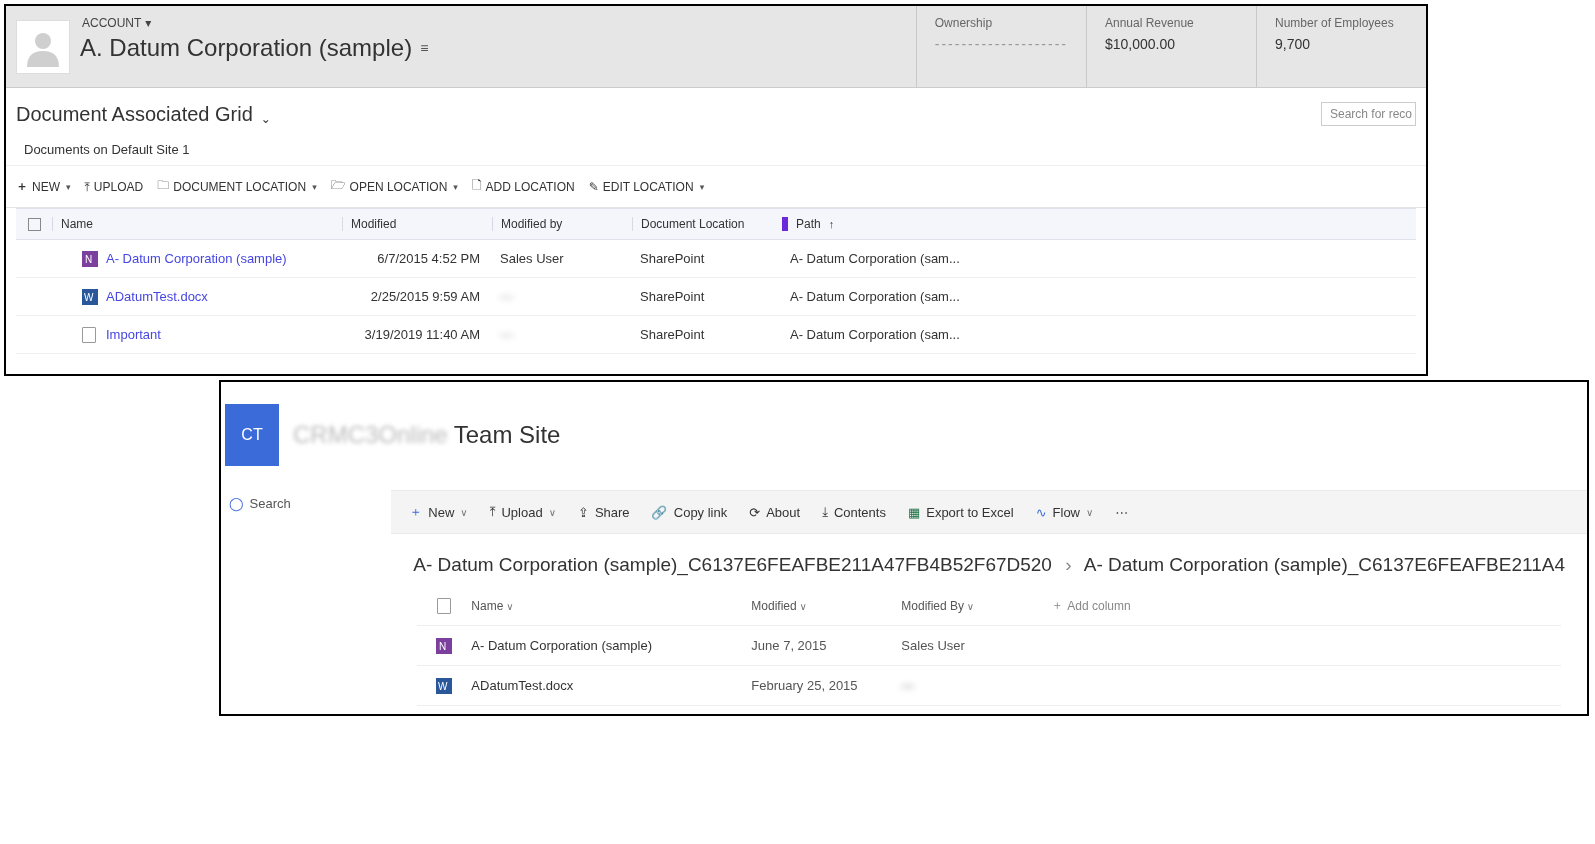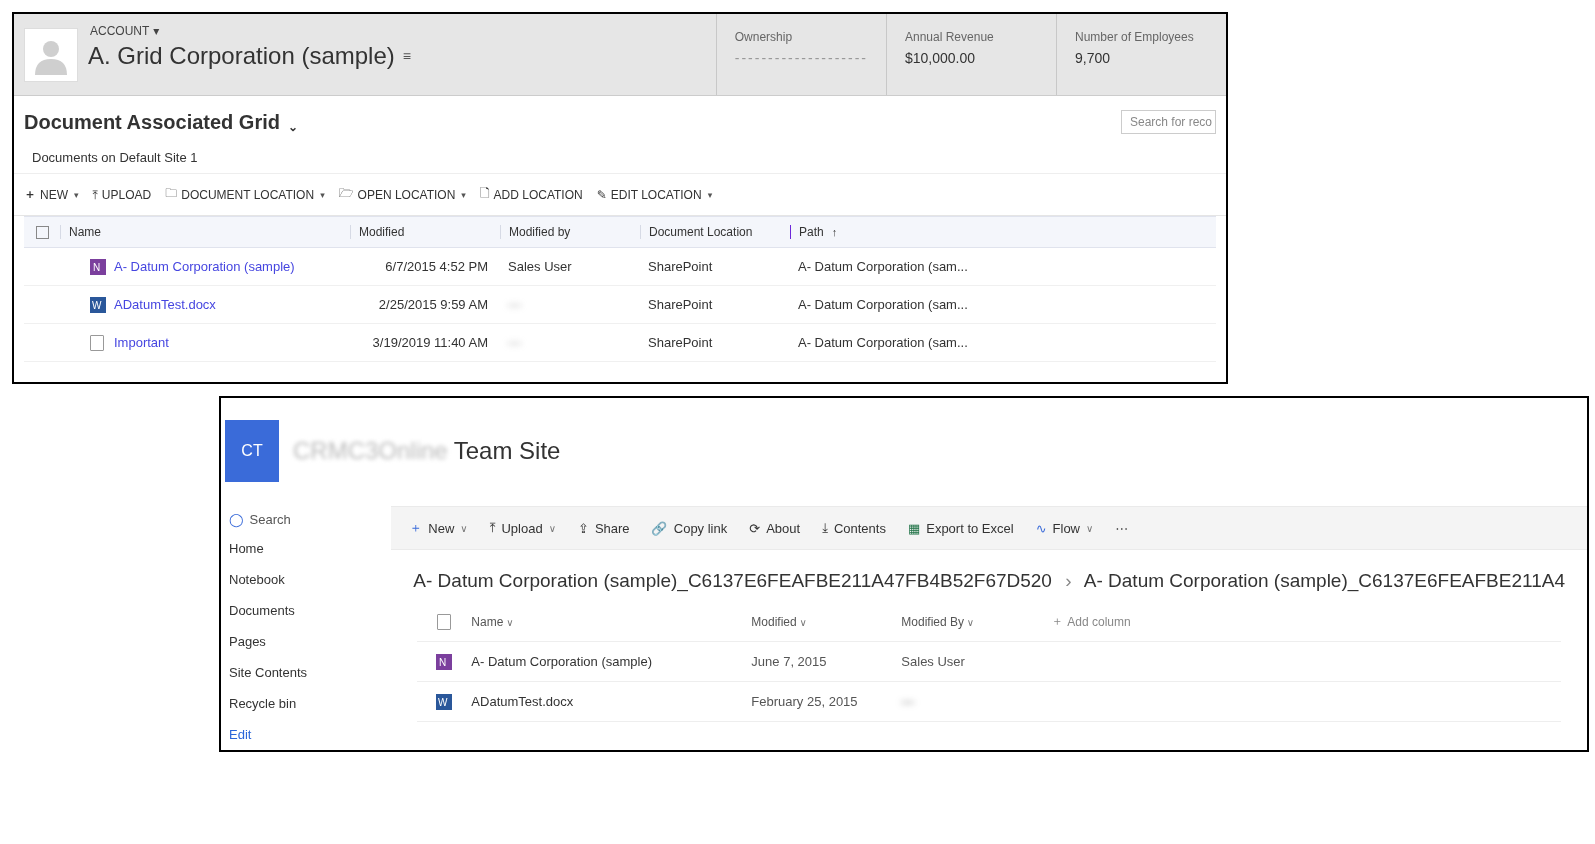--- a/index.html
+++ b/index.html
@@ -1,49 +1,49 @@
 <!DOCTYPE html>
 <html><head>
 <meta charset="utf-8">
 <style>
 * { box-sizing: border-box; margin: 0; padding: 0; }
 body { font-family: "Segoe UI", Arial, sans-serif; font-size: 13px; color: #333; background: #fff; }
 
 
-.panel1 { border: 2px solid #000; width: 1216px; margin: 12px; background: #fff; }
+.panel1 { border: 2px solid #000; width: 1424px; margin: 4px; background: #fff; }
 .header1 { background: #e6e6e6; display: flex; align-items: stretch; height: 82px; border-bottom: 1px solid #ccc; }
 .avatar-block { display: flex; align-items: center; padding: 6px 10px; flex: 0 0 auto; }
 .avatar { width: 54px; height: 54px; background: #fff; display: flex; align-items: center; justify-content: center; border:1px solid #ddd;}
 .acct-title-block { flex: 1; padding: 6px 0; }
 .acct-label { font-size: 12px; color: #444; display: flex; align-items: center; gap:4px; padding:4px 2px; cursor:pointer;}
 .acct-name { font-size: 24px; font-weight: 300; color: #333; display:flex; align-items:center; gap:8px;}
-.header-field { border-left: 1px solid #c8c8c8; padding: 16px 18px; min-width: 170px; }
+.header-field { border-left: 1px solid #c8c8c8; padding: 10px 18px; min-width: 170px; }
 .hf-label { font-size: 12px; color: #666; margin-bottom: 6px; }
 .hf-value { font-size: 14px; color: #333; font-weight:500;}
 .hf-dashes { color:#999; letter-spacing:2px;}
 
 .subheader { padding: 14px 10px 8px; display:flex; justify-content:space-between; align-items:center;}
-.subheader-title { font-size: 20px; font-weight: 700; display:flex; align-items:flex-end; gap:8px;}
+.subheader-title { font-size: 20px; font-weight: 400; display:flex; align-items:flex-end; gap:8px;}
 .search-box { border:1px solid #ccc; padding:4px 8px; color:#888; font-size:12px; width:95px; overflow:hidden; white-space:nowrap;}
 
 .site-label { padding: 8px 18px; font-size: 13px; border-bottom:1px solid #eee;}
 
 .toolbar1 { display:flex; gap:14px; padding: 10px 10px; align-items:center; font-size:12px; color:#333; border-bottom:1px solid #e5e5e5;}
 .tb-btn { display:flex; align-items:center; gap:4px; cursor:pointer; white-space:nowrap;}
 .chev-down::after { content:"▾"; font-size:9px; color:#555; margin-left:2px;}
 
 .grid1 { padding: 0 10px 20px;}
 .grid-header { display:flex; align-items:center; background:#f4f6fb; border-top:1px solid #e0e3ed; border-bottom:1px solid #e0e3ed; font-size:12px; color:#333; height:32px;}
 .gh-cell { padding:0 8px; display:flex; align-items:center; gap:4px;}
 .gh-check { width:36px; display:flex; justify-content:center;}
 .gh-name { width:290px; border-left:1px solid #d6dae5;}
 .gh-mod { width:150px; border-left:1px solid #d6dae5;}
 .gh-modby { width:140px; border-left:1px solid #d6dae5;}
 .gh-loc { width:150px; border-left:1px solid #d6dae5;}
-.gh-path { width:190px; border-left:1px solid #6d28d9;}
+.gh-path { width:190px; border-left:6px solid #6d28d9;}
 .gh-last { flex:1; border-left:1px solid #d6dae5;}
 .sort-up::after{content:"↑"; font-size:11px; margin-left:4px;}
 
 .grid-row { display:flex; align-items:center; height:38px; font-size:13px; border-bottom:1px solid #f0f0f0;}
 .gr-check{width:36px;}
 .gr-name{width:290px; padding-left:30px; display:flex; gap:8px; align-items:center; color:#4646e0;}
 .gr-mod{width:150px; text-align:right; padding-right:12px;}
 .gr-modby{width:140px; padding-left:8px;}
 .gr-loc{width:150px; padding-left:8px;}
 .gr-path{width:250px; padding-left:8px;}
@@ -99,21 +99,21 @@
             <path d="M4 40 Q4 24 20 24 Q36 24 36 40 Z" fill="#cfcfcf"></path>
           </svg>
       </div>
     </div>
     <div class="acct-title-block">
       <div class="acct-label">
         <span>ACCOUNT</span>
         <span>▾</span>
       </div>
       <div class="acct-name">
-        <span>A. Grid Corporation (sample)</span>
+        <span>A. Datum Corporation (sample)</span>
         <span style="font-size:14px;color:#555;">≡</span>
       </div>
     </div>
     <div class="header-field">
       <div class="hf-label">Ownership</div>
       <div class="hf-value hf-dashes">--------------------</div>
     </div>
     <div class="header-field">
       <div class="hf-label">Annual Revenue</div>
       <div class="hf-value">$10,000.00</div>
@@ -229,29 +229,20 @@
       <span class="sp-title-prefix">CRMC3Online</span>
       <span>Team Site</span>
     </div>
   </div>
   <div class="sp-body">
     <div class="sp-nav">
       <div class="sp-search">
         <span style="color:#3a6bd9;">◯</span>
         <span>Search</span>
       </div>
-      <div id="sp-nav-items">
-          <div class="sp-nav-item">Home</div>
-          <div class="sp-nav-item">Notebook</div>
-          <div class="sp-nav-item">Documents</div>
-          <div class="sp-nav-item">Pages</div>
-          <div class="sp-nav-item">Site Contents</div>
-          <div class="sp-nav-item">Recycle bin</div>
-          <div class="sp-nav-item edit">Edit</div>
-        </div>
     </div>
     <div class="sp-main">
       <div class="sp-toolbar">
         <div class="sp-tbtn lil-down">
             <span style="color:#3a6bd9;">＋</span>
             <span>New</span>
           </div>
         <div class="sp-tbtn lil-down">
             <span>⤒</span>
             <span>Upload</span>

